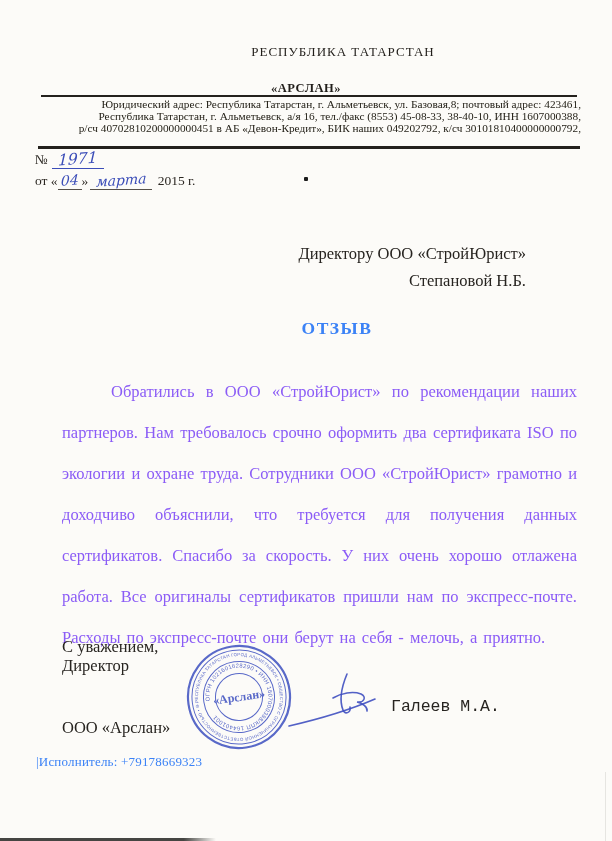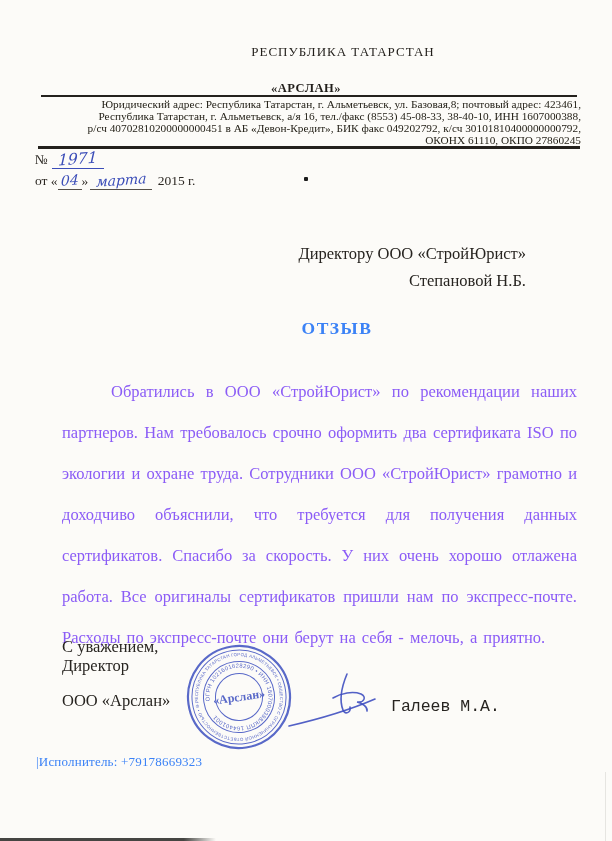--- a/index.html
+++ b/index.html
@@ -67,21 +67,21 @@
   
   .body-text {
     position: absolute; top: 371px; left: 62px; width: 515px; margin: 0;
     font-size: 16.5px; line-height: 41px; text-align: justify; text-indent: 49px;
     color: #8b5cf6; word-spacing: 2px;
   }
   
   .sig-line { position: absolute; left: 62px; font-size: 16.5px; color: #272420; }
   .sig-closing  { top: 637px; }
   .sig-position { top: 656px; }
-  .sig-company  { top: 691px; }
+  .sig-company  { top: 718px; }
   .sig-name { position: absolute; left: 391px; top: 697px; font-size: 16.5px; color: #272420; font-family: Liberation Mono, monospace; }
   
   .stamp {
     position: absolute; left: 183px; top: 641px; width: 112px; height: 112px;
     transform: rotate(-8deg); opacity: .88;
   }
   .stamp svg { width: 100%; height: 100%; }
   .stamp .ring { fill: none; stroke: #4355c2; }
   .stamp text { fill: #4355c2; font-family: "Liberation Sans", sans-serif; }
   .stamp .ring-text-outer { font-size: 4.4px; letter-spacing: .25px; }
@@ -110,22 +110,21 @@
 <body>
 
 <div class="page">
 
   <div class="lh-region">РЕСПУБЛИКА ТАТАРСТАН</div>
   <div class="lh-orgname">«АРСЛАН»</div>
   <div class="rule rule-top"></div>
   <div class="lh-address">
     <div>Юридический адрес: Республика Татарстан, г. Альметьевск, ул. Базовая,8; почтовый адрес: 423461,</div>
     <div>Республика Татарстан, г. Альметьевск, а/я 16, тел./факс (8553) 45-08-33, 38-40-10, ИНН 1607000388,</div>
-    <div>р/сч 40702810200000000451 в АБ «Девон-Кредит», БИК факс 049202792, к/сч 30101810400000000792,</div>
-    <div>ОКОНХ 61110, ОКПО 27860245</div>
+    <div>р/сч 40702810200000000451 в АБ «Девон-Кредит», БИК наших 049202792, к/сч 30101810400000000792,</div>
   </div>
   <div class="rule rule-bottom"></div>
 
   <div class="ref">
     <div class="ref-line">
       <span>№</span><span class="hw-slot num"><span class="hand big">1971</span></span>
     </div>
     <div class="ref-line">
       <span>от «</span><span class="hw-slot day"><span class="hand">04</span></span><span>»</span><span class="hw-slot month"><span class="hand">марта</span></span>
       <span>2015 г.</span>

